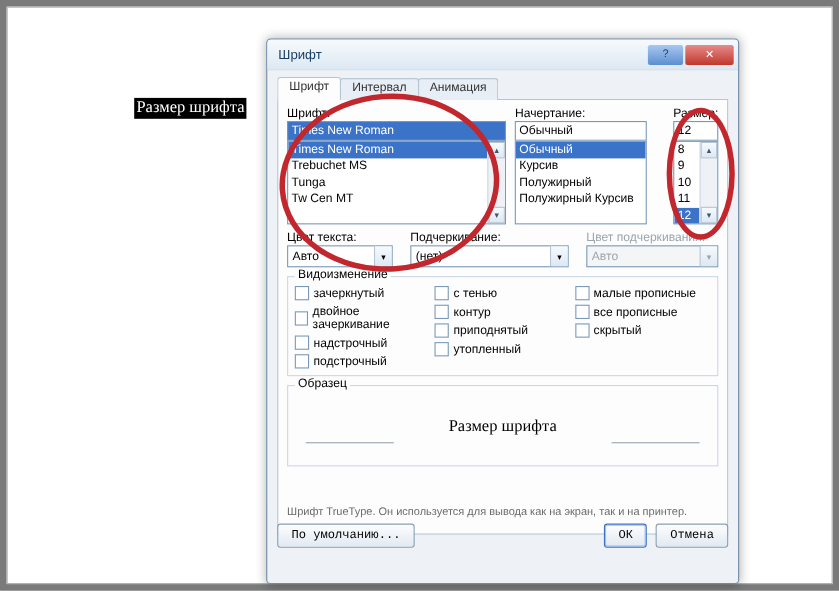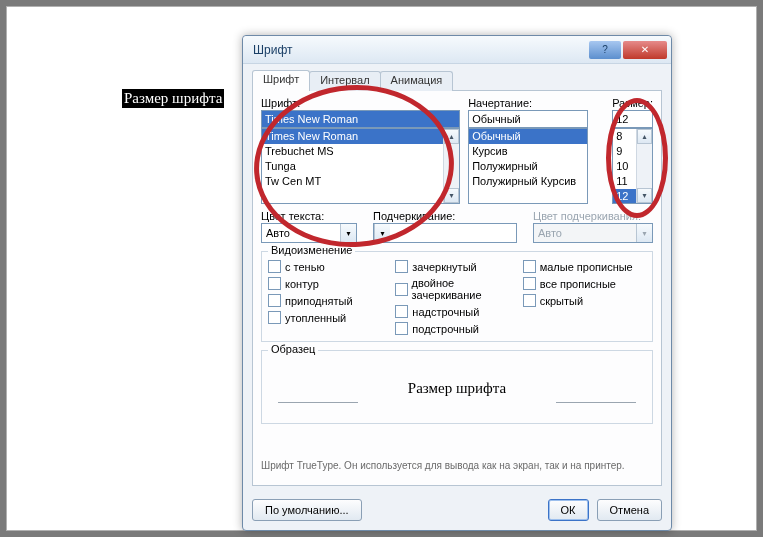--- a/index.html
+++ b/index.html
@@ -110,22 +110,22 @@
     font-family:"Times New Roman",serif; font-size:15px;
     height:54px;
     position:relative; margin:2px 4px 0;
   }
   .preview::before,.preview::after{
     content:""; position:absolute; height:1px; background:#9aa5b0; width:80px; bottom:12px;
   }
   .preview::before{left:6px;} .preview::after{right:6px;}
   .footnote { font-size:10px; color:#6a6a6a; margin-top:36px;}
   .footer {
-    position:absolute; left:9px; right:9px; bottom:9px; height:28px;
-    display:flex; gap:8px; align-items:flex-end;
+    position:absolute; left:9px; right:9px; bottom:26px; height:28px;
+    display:flex; gap:8px; align-items:flex-start;font-family:Liberation Mono, monospace;
   }
   .footer .spacer{flex:1;}
   .btn{
     height:22px; padding:0 12px; border:1px solid #8a9fb5;
     background:linear-gradient(#fdfdfe,#e1e9f1); border-radius:3px; font-size:11px;
     display:flex; align-items:center;
   }
   .btn.default{ border-color:#3b73c8; box-shadow:0 0 0 1px #9cbfed inset;}
   
   .ellipse {
@@ -210,69 +210,70 @@
         <div class="col" style="flex:0 0 96px">
           <label class="lbl">Цвет текста:</label>
           <div class="combo">
             <span class="cval">Авто</span>
             <div class="cbtn">▾</div>
           </div>
         </div>
         <div class="col" style="flex:1">
           <label class="lbl">Подчеркивание:</label>
           <div class="combo">
+            <span class="cval">(нет)</span>
             <div class="cbtn">▾</div>
           </div>
         </div>
         <div class="col" style="flex:0 0 120px">
           <label class="lbl dis-lbl">Цвет подчеркивания:</label>
           <div class="combo dis">
             <span class="cval">Авто</span>
             <div class="cbtn">▾</div>
           </div>
         </div>
       </div>
 
       <div class="fieldset">
         <span class="legend">Видоизменение</span>
         <div class="chkgrid">
           <div class="chkcol">
             <label class="chk">
                 <span class="box"></span>
+                <span>зачеркнутый</span>
+              </label>
+            <label class="chk">
+                <span class="box"></span>
+                <span>двойное зачеркивание</span>
+              </label>
+            <label class="chk">
+                <span class="box"></span>
+                <span>надстрочный</span>
+              </label>
+            <label class="chk">
+                <span class="box"></span>
+                <span>подстрочный</span>
+              </label>
+          </div>
+          <div class="chkcol">
+            <label class="chk">
+                <span class="box"></span>
                 <span>с тенью</span>
               </label>
             <label class="chk">
                 <span class="box"></span>
                 <span>контур</span>
               </label>
             <label class="chk">
                 <span class="box"></span>
                 <span>приподнятый</span>
               </label>
             <label class="chk">
                 <span class="box"></span>
                 <span>утопленный</span>
-              </label>
-          </div>
-          <div class="chkcol">
-            <label class="chk">
-                <span class="box"></span>
-                <span>зачеркнутый</span>
-              </label>
-            <label class="chk">
-                <span class="box"></span>
-                <span>двойное зачеркивание</span>
-              </label>
-            <label class="chk">
-                <span class="box"></span>
-                <span>надстрочный</span>
-              </label>
-            <label class="chk">
-                <span class="box"></span>
-                <span>подстрочный</span>
               </label>
           </div>
           <div class="chkcol">
             <label class="chk">
                 <span class="box"></span>
                 <span>малые прописные</span>
               </label>
             <label class="chk">
                 <span class="box"></span>
                 <span>все прописные</span>

